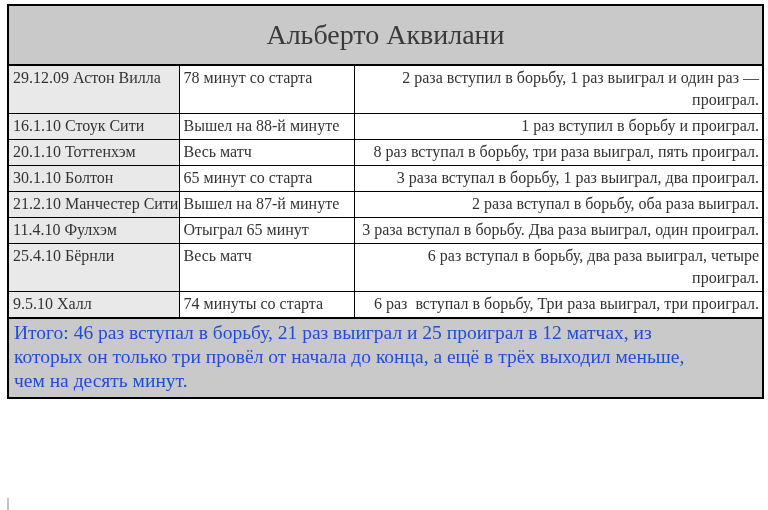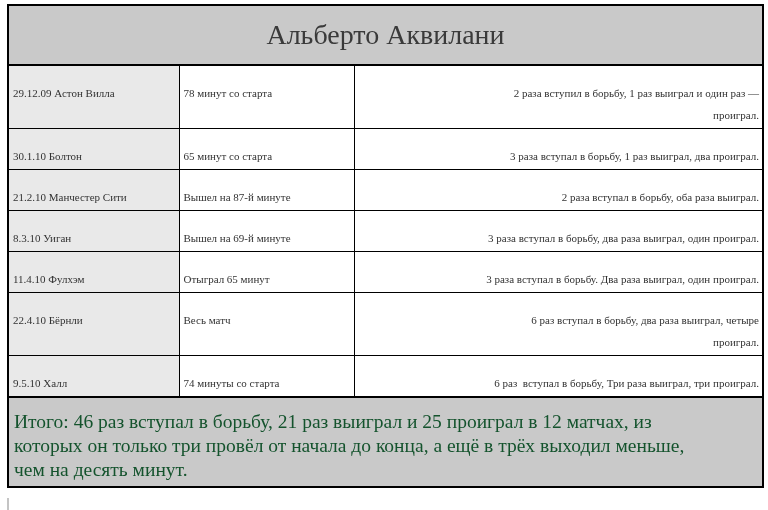--- a/index.html
+++ b/index.html
@@ -22,23 +22,23 @@
   .table-wrap{position:absolute;left:7px;top:4px;}
   table.stats{
     border-collapse:collapse;
     table-layout:fixed;
     width:755px;
     border:2px solid var(--border-color);
   }
   td{
     border:1px solid var(--border-color);
     vertical-align:top;
-    font-size:11px;
+    font-size:16px;
     line-height:22px;
-    padding:16px 3px 2px 4px;
+    padding:1px 3px 2px 4px;
     overflow:hidden;
   }
   td.title-cell{
     background:var(--header-bg);
     text-align:center;
     vertical-align:middle;
     font-size:28px;
     line-height:32px;
     color:var(--title-color);
     height:54px;
@@ -53,23 +53,23 @@
   td.stats-cell{
     background:var(--cell-bg);
     white-space:pre-wrap;
     text-align:right;
   }
   td.summary-cell{
     background:var(--header-bg);
     border-top:2px solid var(--border-color);
     font-size:19.5px;
     line-height:24px;
-    padding:12px 6px 4px 5px;
+    padding:2px 6px 4px 5px;
     white-space:pre-wrap;
-    color:#14532d;
+    color:#1d4ed8;
   }
   .stub-line{
     position:absolute;left:7px;top:498px;width:2px;height:12px;
     background:var(--stub-color);
   }
 </style>
 </head>
 <body>
 
 <div class="table-wrap">
@@ -84,41 +84,46 @@
         <td class="title-cell" colspan="3">Альберто Аквилани</td>
       </tr>
 
       <tr>
         <td class="match-cell">29.12.09 Астон Вилла</td>
         <td class="minutes-cell">78 минут со старта</td>
         <td class="stats-cell">2 раза вступил в борьбу, 1 раз выиграл и один раз —
 проиграл.</td>
       </tr>
       <tr>
+        <td class="match-cell">16.1.10 Стоук Сити</td>
+        <td class="minutes-cell">Вышел на 88-й минуте</td>
+        <td class="stats-cell">1 раз вступил в борьбу и проиграл.</td>
+      </tr>
+      <tr>
+        <td class="match-cell">20.1.10 Тоттенхэм</td>
+        <td class="minutes-cell">Весь матч</td>
+        <td class="stats-cell">8 раз вступал в борьбу, три раза выиграл, пять проиграл.</td>
+      </tr>
+      <tr>
         <td class="match-cell">30.1.10 Болтон</td>
         <td class="minutes-cell">65 минут со старта</td>
         <td class="stats-cell">3 раза вступал в борьбу, 1 раз выиграл, два проиграл.</td>
       </tr>
       <tr>
         <td class="match-cell">21.2.10 Манчестер Сити</td>
         <td class="minutes-cell">Вышел на 87-й минуте</td>
         <td class="stats-cell">2 раза вступал в борьбу, оба раза выиграл.</td>
       </tr>
       <tr>
-        <td class="match-cell">8.3.10 Уиган</td>
-        <td class="minutes-cell">Вышел на 69-й минуте</td>
-        <td class="stats-cell">3 раза вступал в борьбу, два раза выиграл, один проиграл.</td>
-      </tr>
-      <tr>
         <td class="match-cell">11.4.10 Фулхэм</td>
         <td class="minutes-cell">Отыграл 65 минут</td>
         <td class="stats-cell">3 раза вступал в борьбу. Два раза выиграл, один проиграл.</td>
       </tr>
       <tr>
-        <td class="match-cell">22.4.10 Бёрнли</td>
+        <td class="match-cell">25.4.10 Бёрнли</td>
         <td class="minutes-cell">Весь матч</td>
         <td class="stats-cell">6 раз вступал в борьбу, два раза выиграл, четыре
 проиграл.</td>
       </tr>
       <tr>
         <td class="match-cell">9.5.10 Халл</td>
         <td class="minutes-cell">74 минуты со старта</td>
         <td class="stats-cell">6 раз  вступал в борьбу, Три раза выиграл, три проиграл.</td>
       </tr>
 

